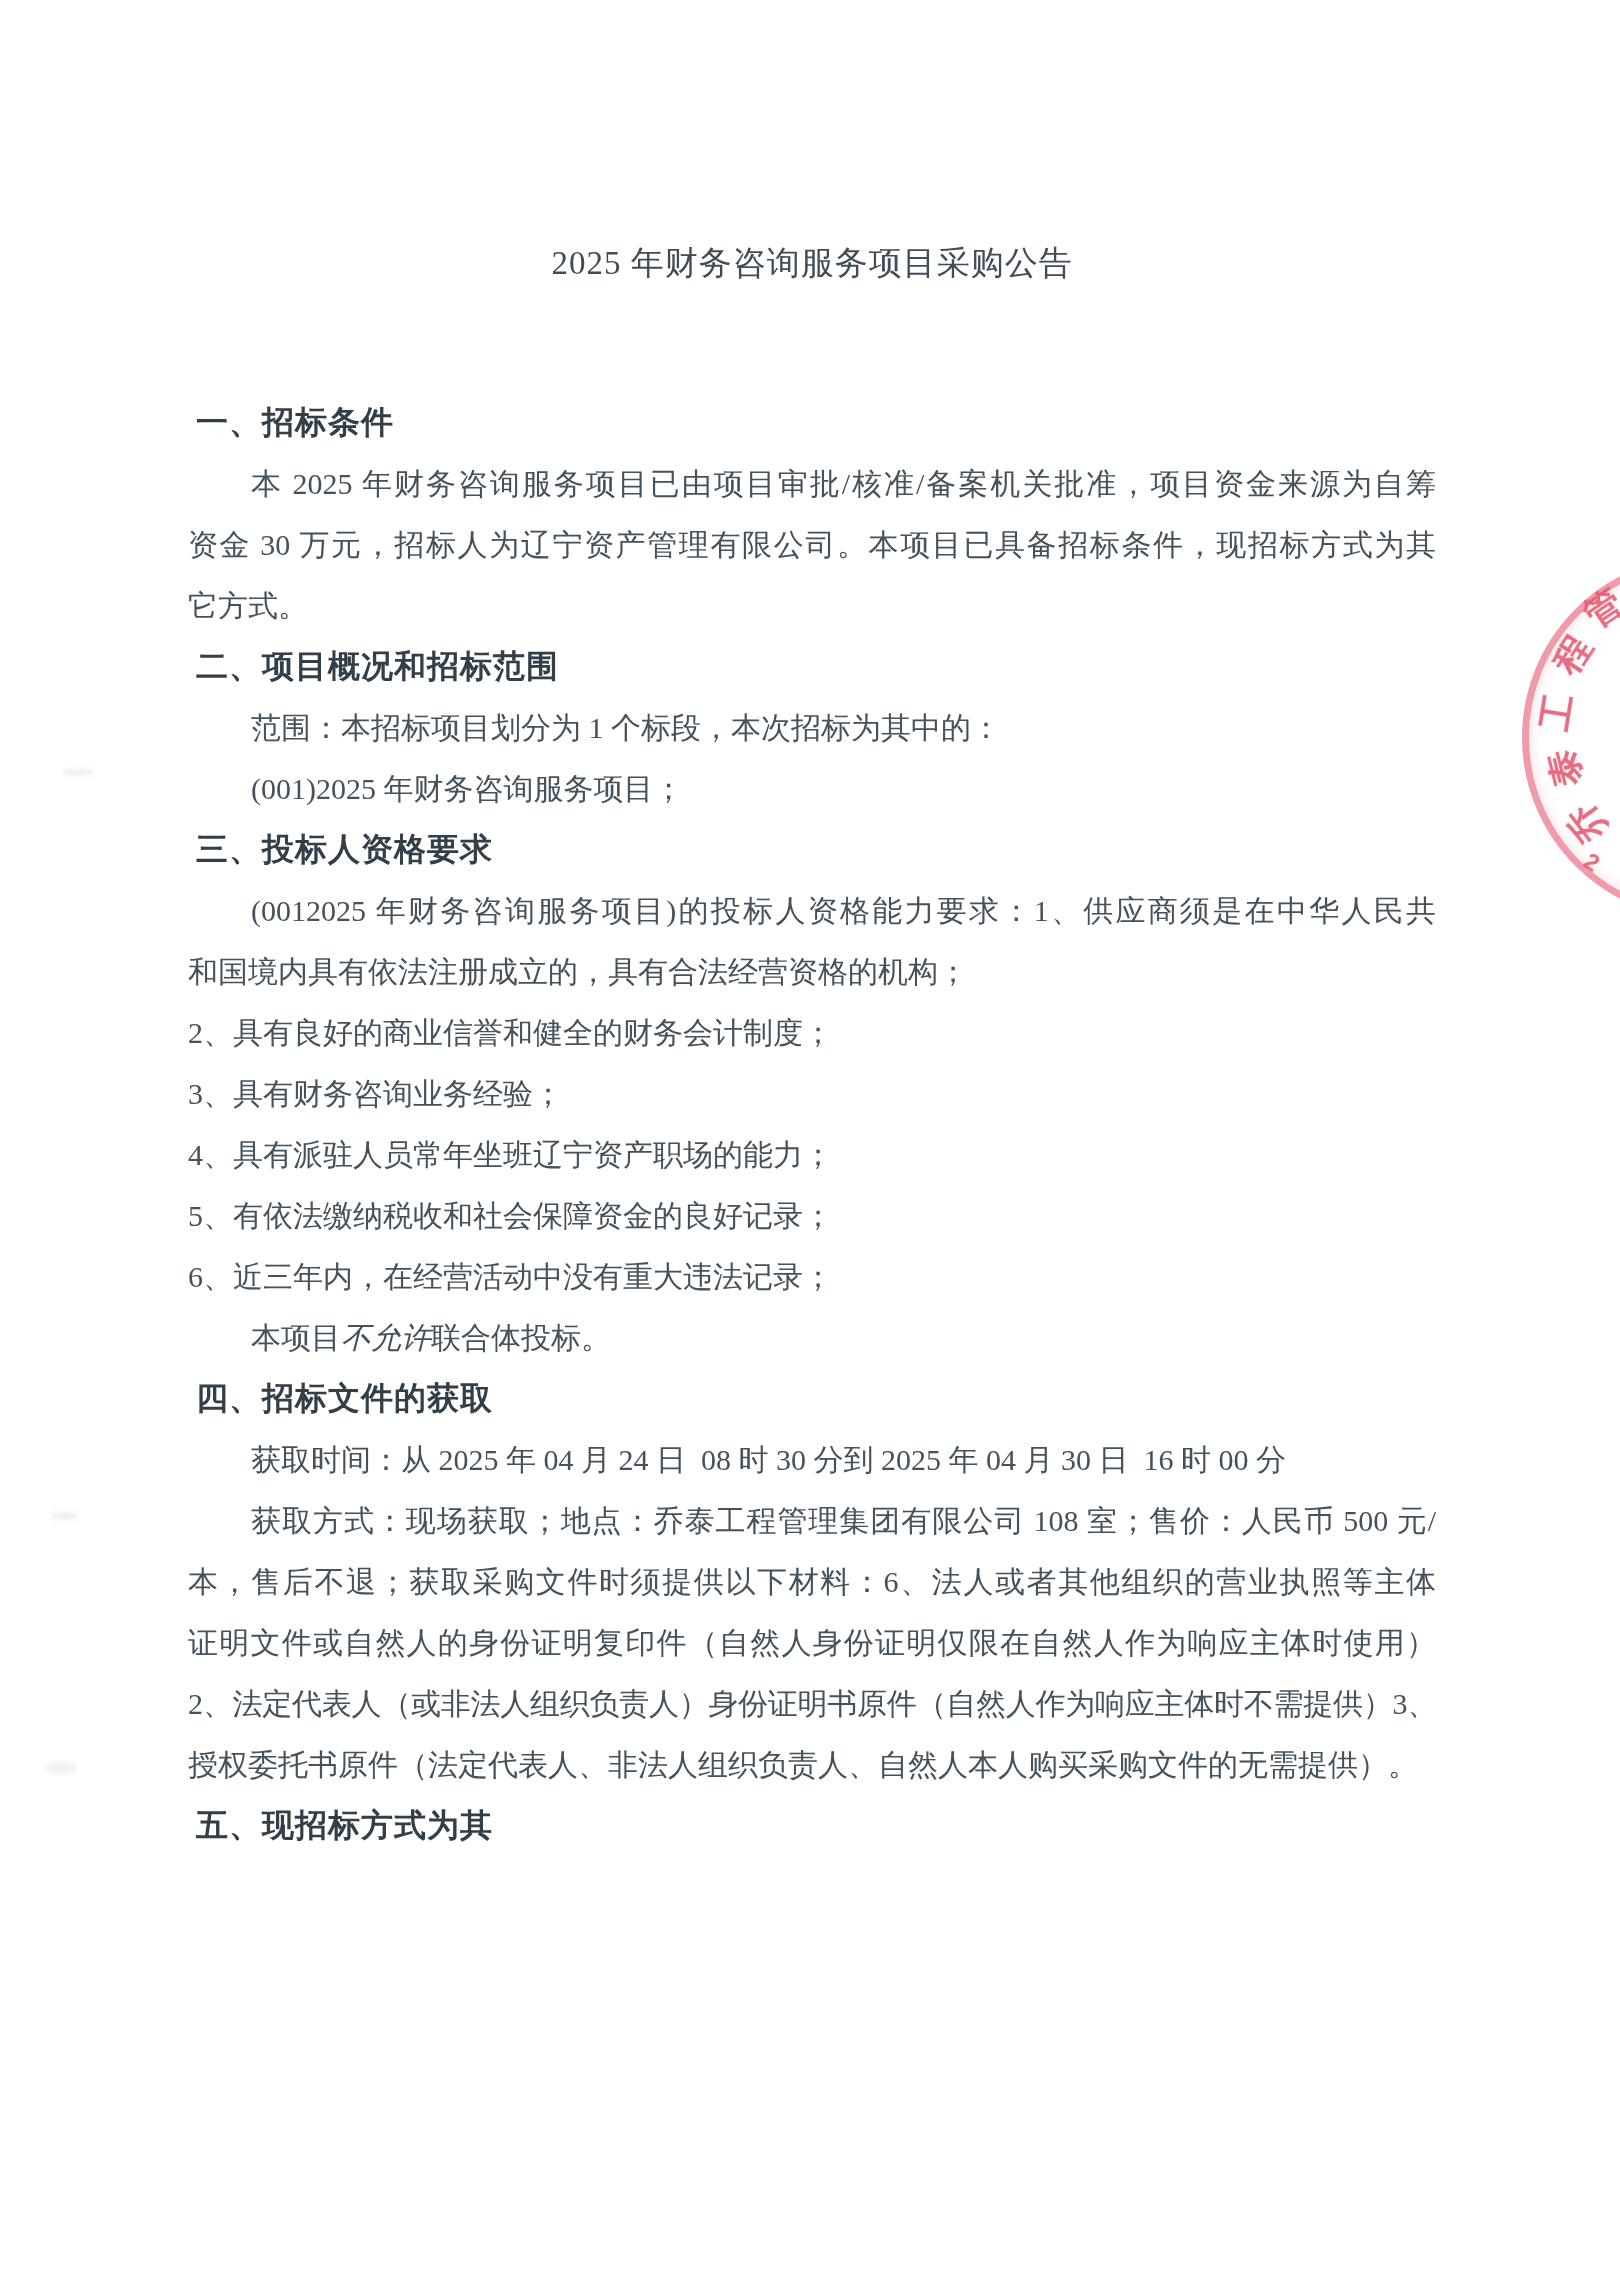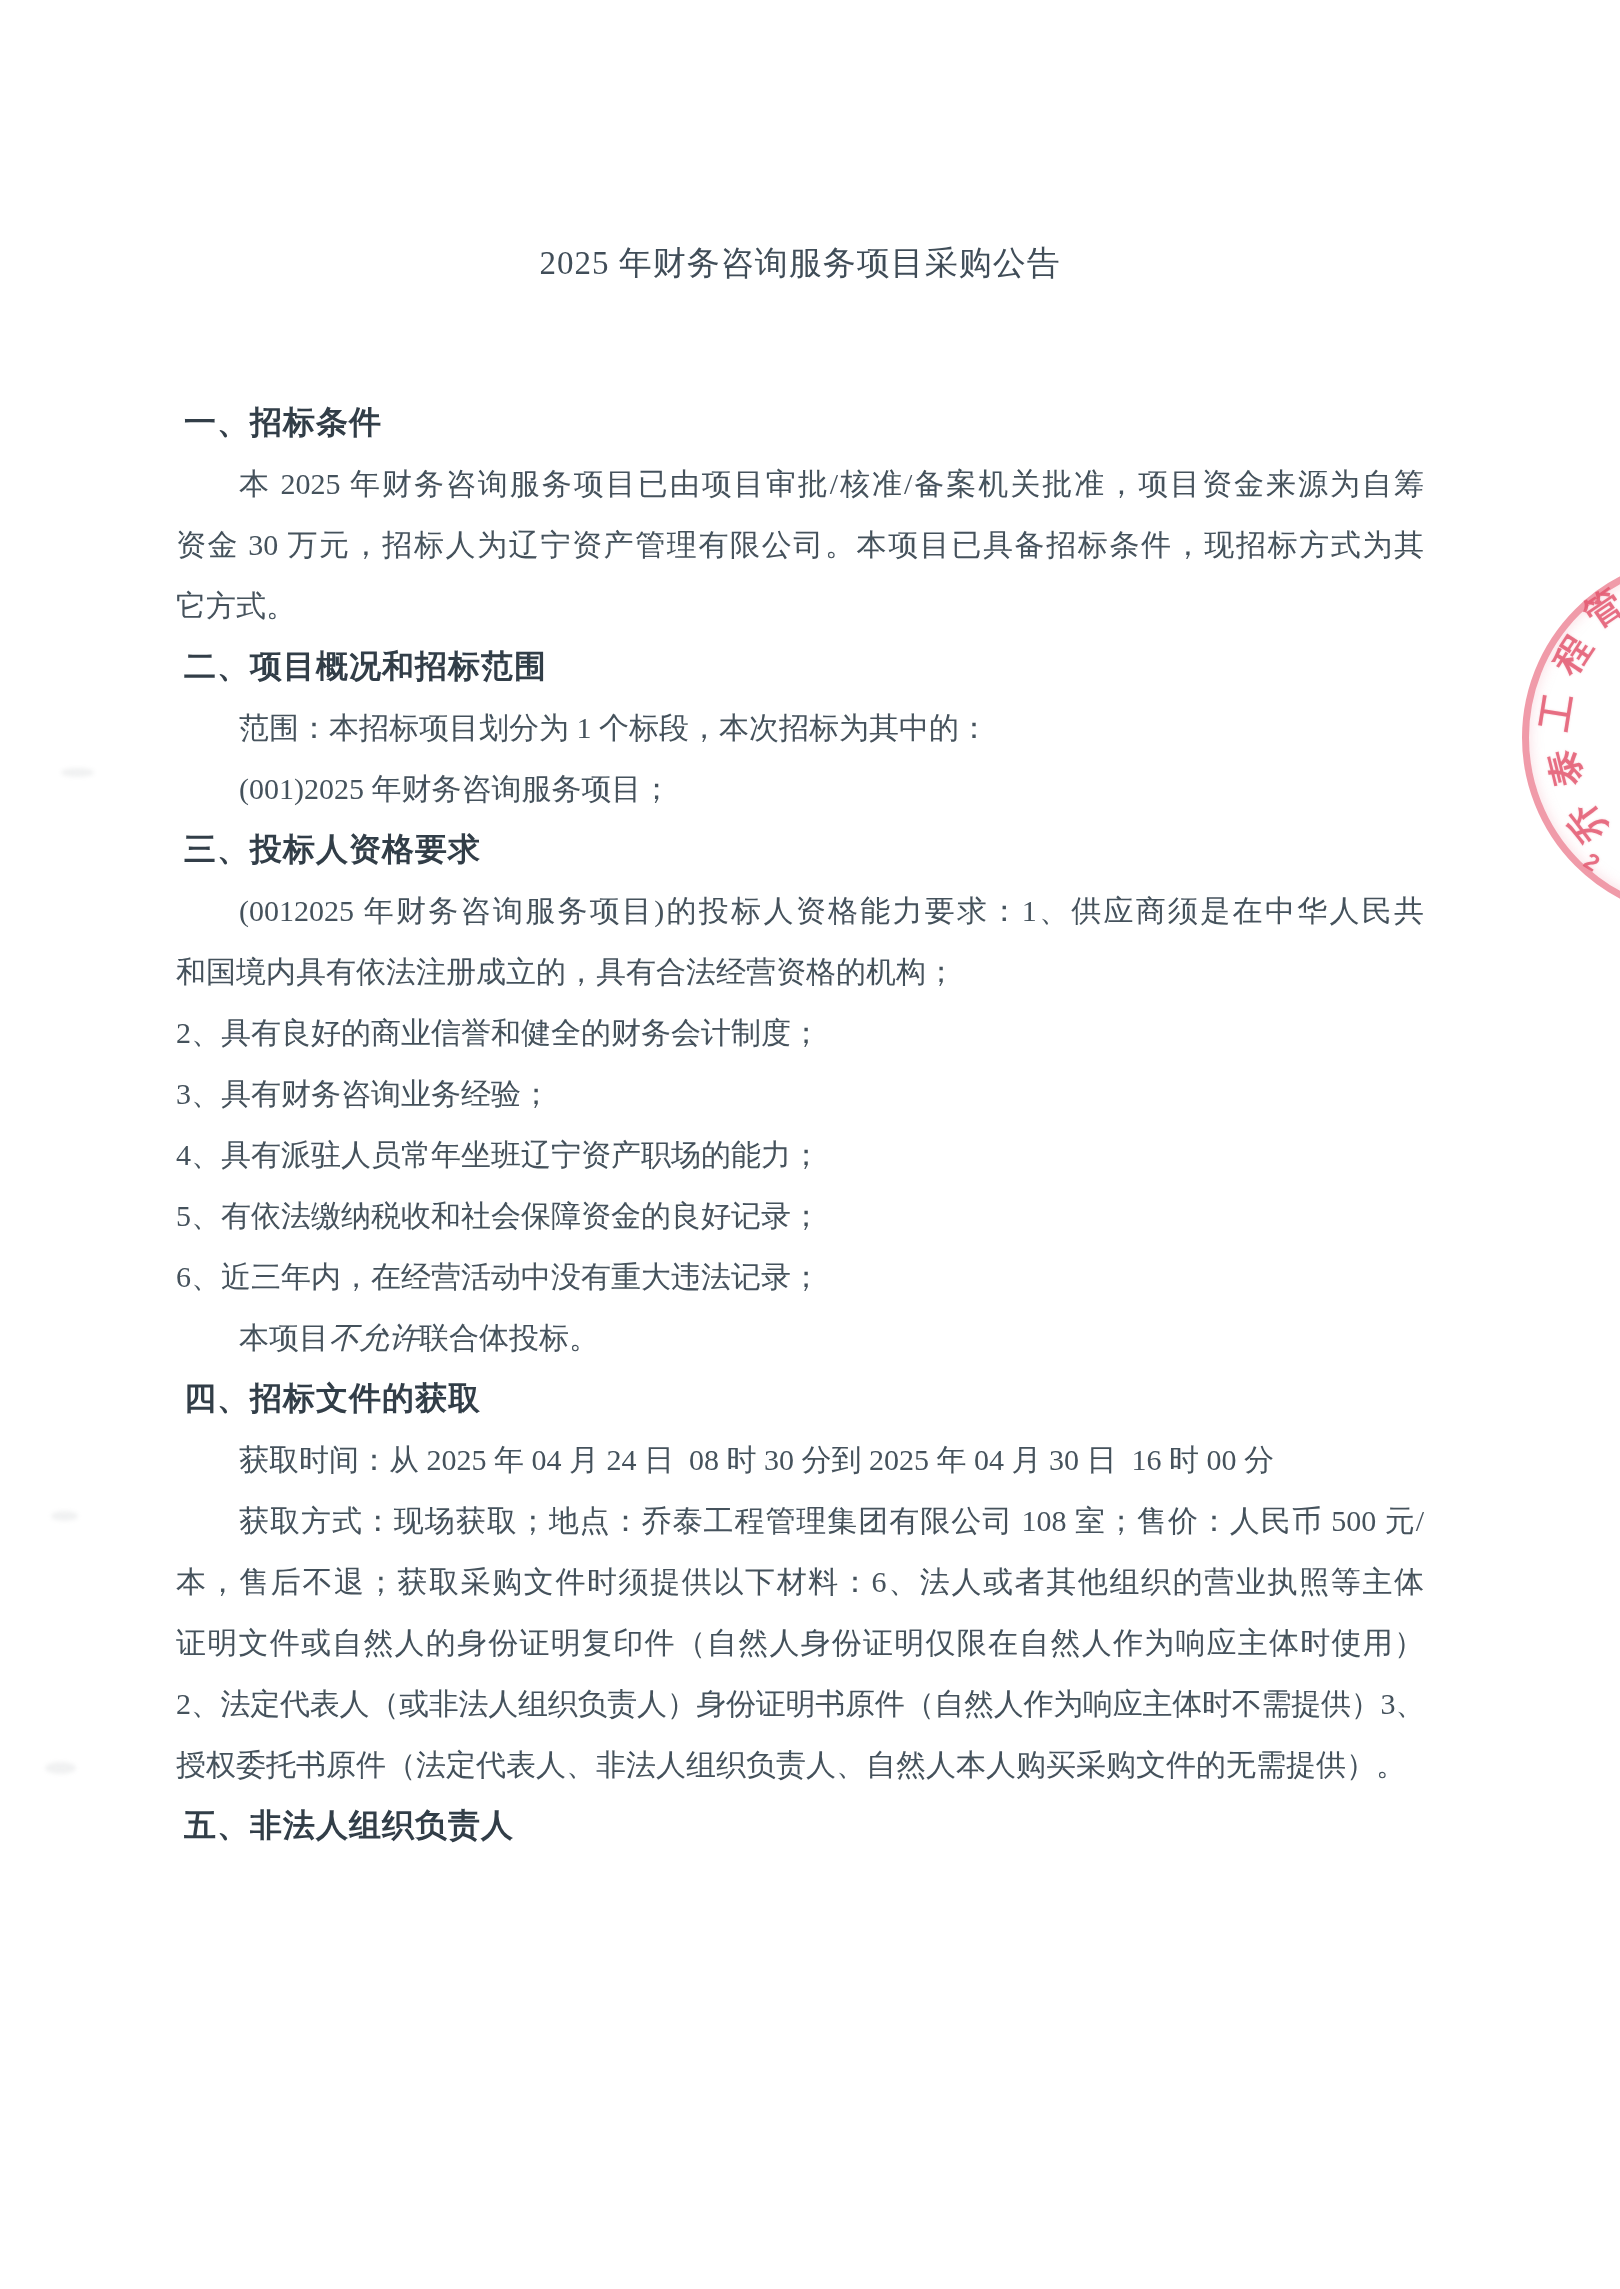--- a/index.html
+++ b/index.html
@@ -8,21 +8,21 @@
     position: relative;
     width: 1620px;
     height: 2290px;
     background: #ffffff;
     overflow: hidden;
     font-family: "Liberation Serif", "DejaVu Serif", serif;
     color: #45525c;
   }
   .content {
     position: absolute;
-    left: 176px;
+    left: 188px;
     top: 233px;
     width: 1248px;
   }
   .doc-title {
     font-size: 33px;
     line-height: 61px;
     text-align: center;
     letter-spacing: 1px;
     color: #404d58;
     white-space: pre-wrap;
@@ -109,21 +109,21 @@
         <div class="line body"><span>5、有依法缴纳税收和社会保障资金的良好记录；</span></div>
         <div class="line body"><span>6、近三年内，在经营活动中没有重大违法记录；</span></div>
         <div class="line body indent"><span>本项目</span><span class="em">不允许</span><span>联合体投标。</span></div>
         <div class="line heading"><span>四、招标文件的获取</span></div>
         <div class="line body indent"><span>获取时间：从 2025 年 04 月 24 日  08 时 30 分到 2025 年 04 月 30 日  16 时 00 分</span></div>
         <div class="line body indent fill"><span>获取方式：现场获取；地点：乔泰工程管理集团有限公司 108 室；售价：人民币 500 元/</span></div>
         <div class="line body fill"><span>本，售后不退；获取采购文件时须提供以下材料：6、法人或者其他组织的营业执照等主体</span></div>
         <div class="line body fill"><span>证明文件或自然人的身份证明复印件（自然人身份证明仅限在自然人作为响应主体时使用）</span></div>
         <div class="line body fill tight"><span>2、法定代表人（或非法人组织负责人）身份证明书原件（自然人作为响应主体时不需提供）3、</span></div>
         <div class="line body"><span>授权委托书原件（法定代表人、非法人组织负责人、自然人本人购买采购文件的无需提供）。</span></div>
-        <div class="line heading"><span>五、非法人组织负责人</span></div>
+        <div class="line heading"><span>五、现招标方式为其</span></div>
       </div>
   </div>
 
   <div class="stamp">
     <div class="stamp-ring"></div>
     <div id="stamp-chars">
         <div class="stamp-char" style="font-size: 37px; left: 1569px; top: 798px; transform: rotate(-127deg);">乔</div>
         <div class="stamp-char" style="font-size: 37px; left: 1547px; top: 743px; transform: rotate(-104deg);">泰</div>
         <div class="stamp-char" style="font-size: 37px; left: 1539px; top: 687px; transform: rotate(-81deg);">工</div>
         <div class="stamp-char" style="font-size: 37px; left: 1554px; top: 630px; transform: rotate(-57deg);">程</div>

